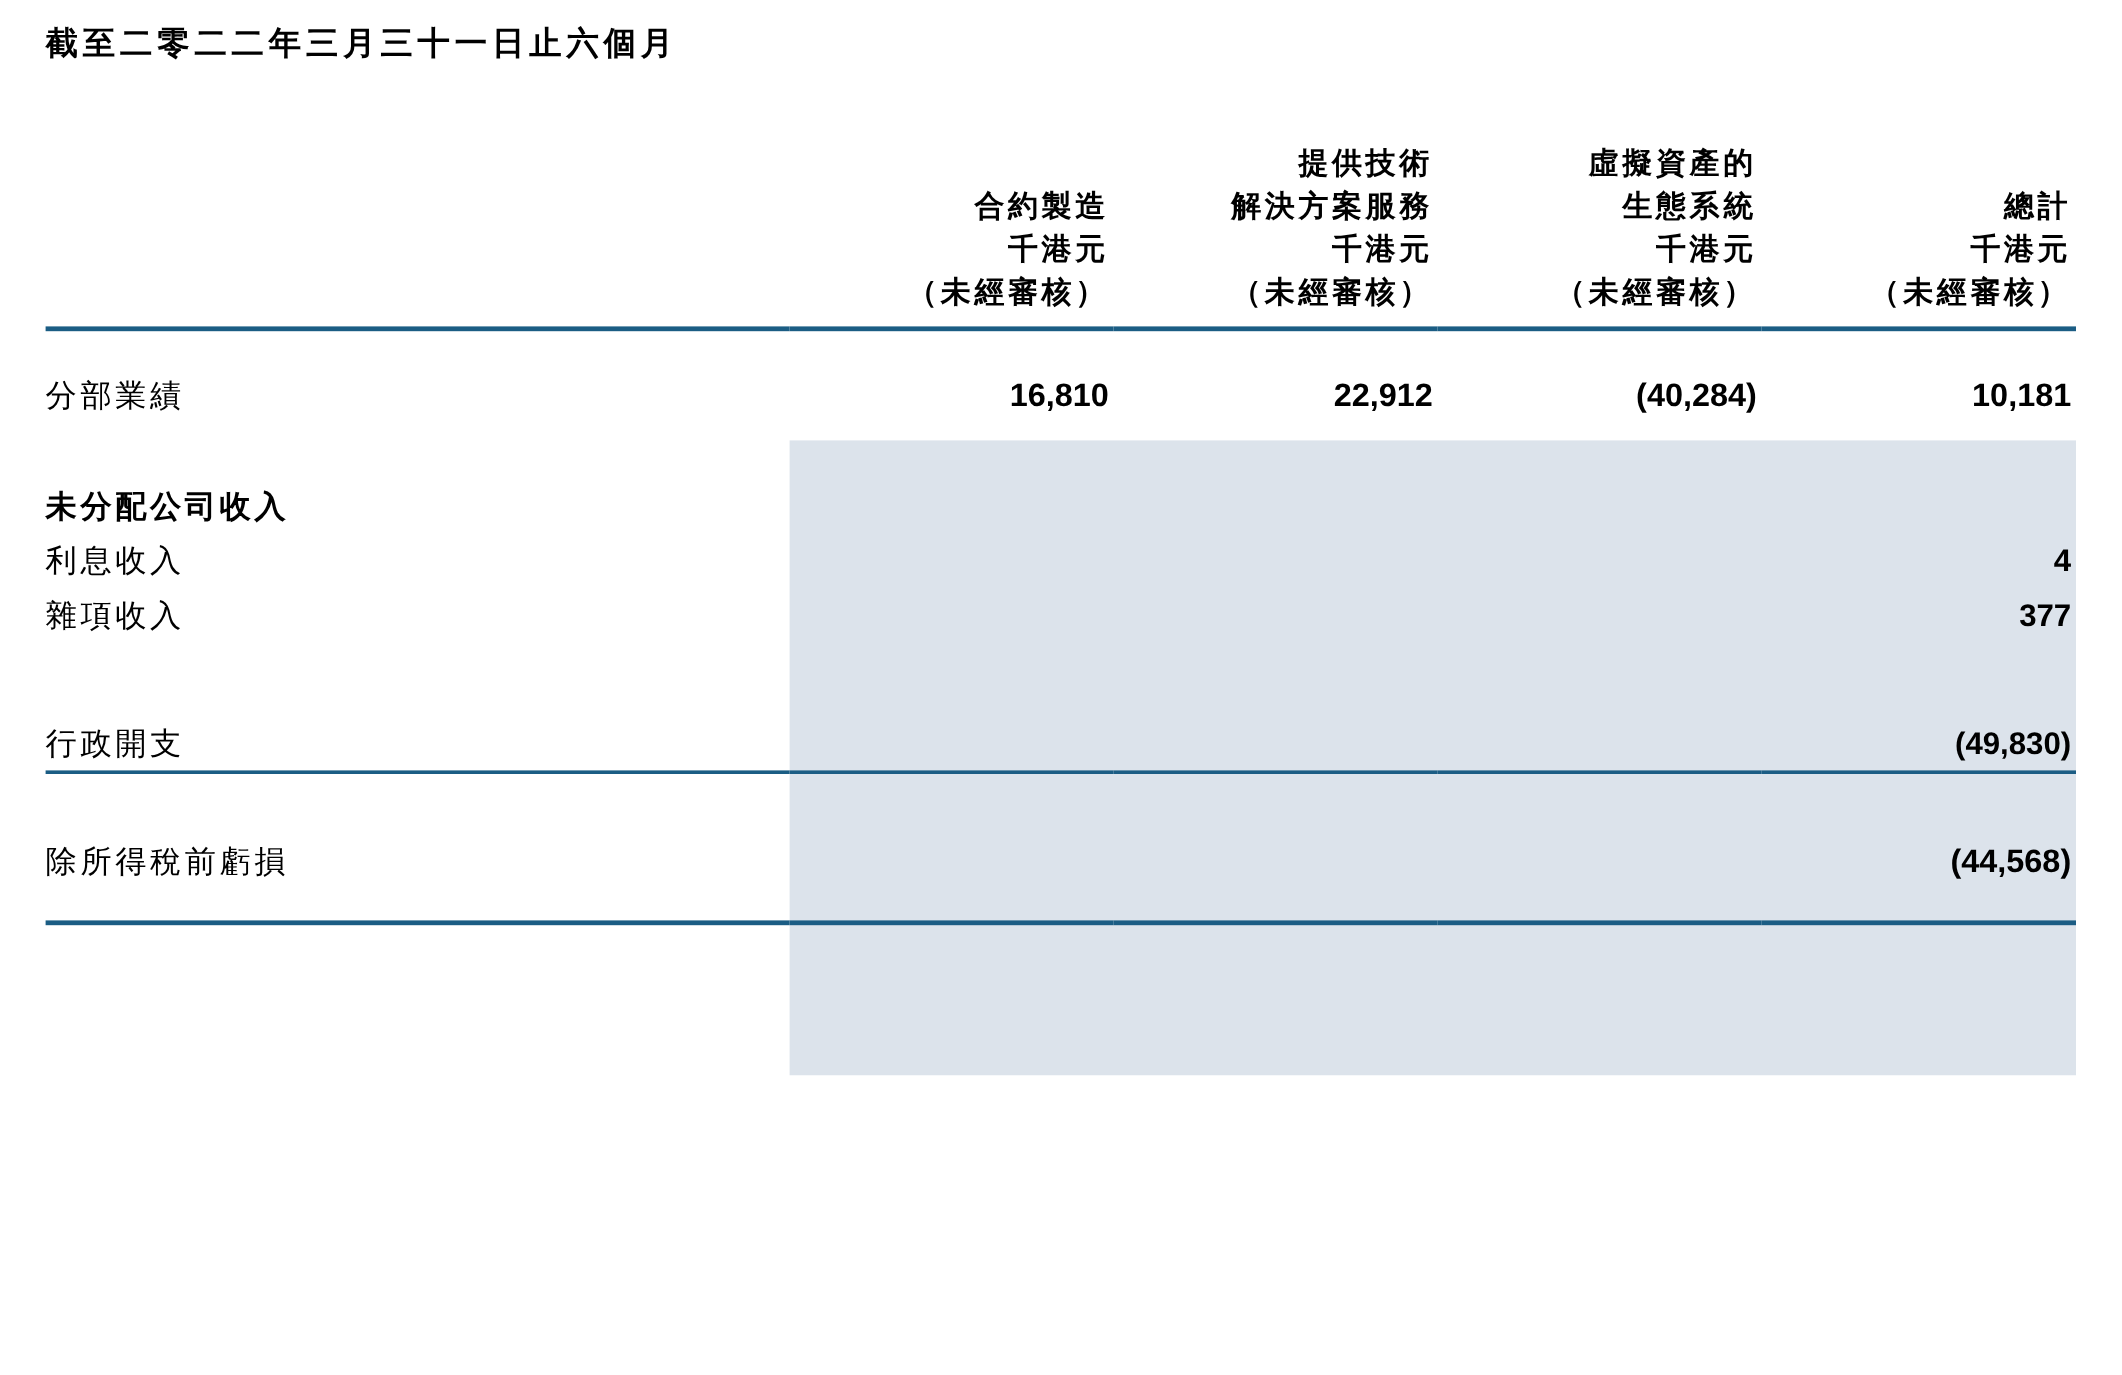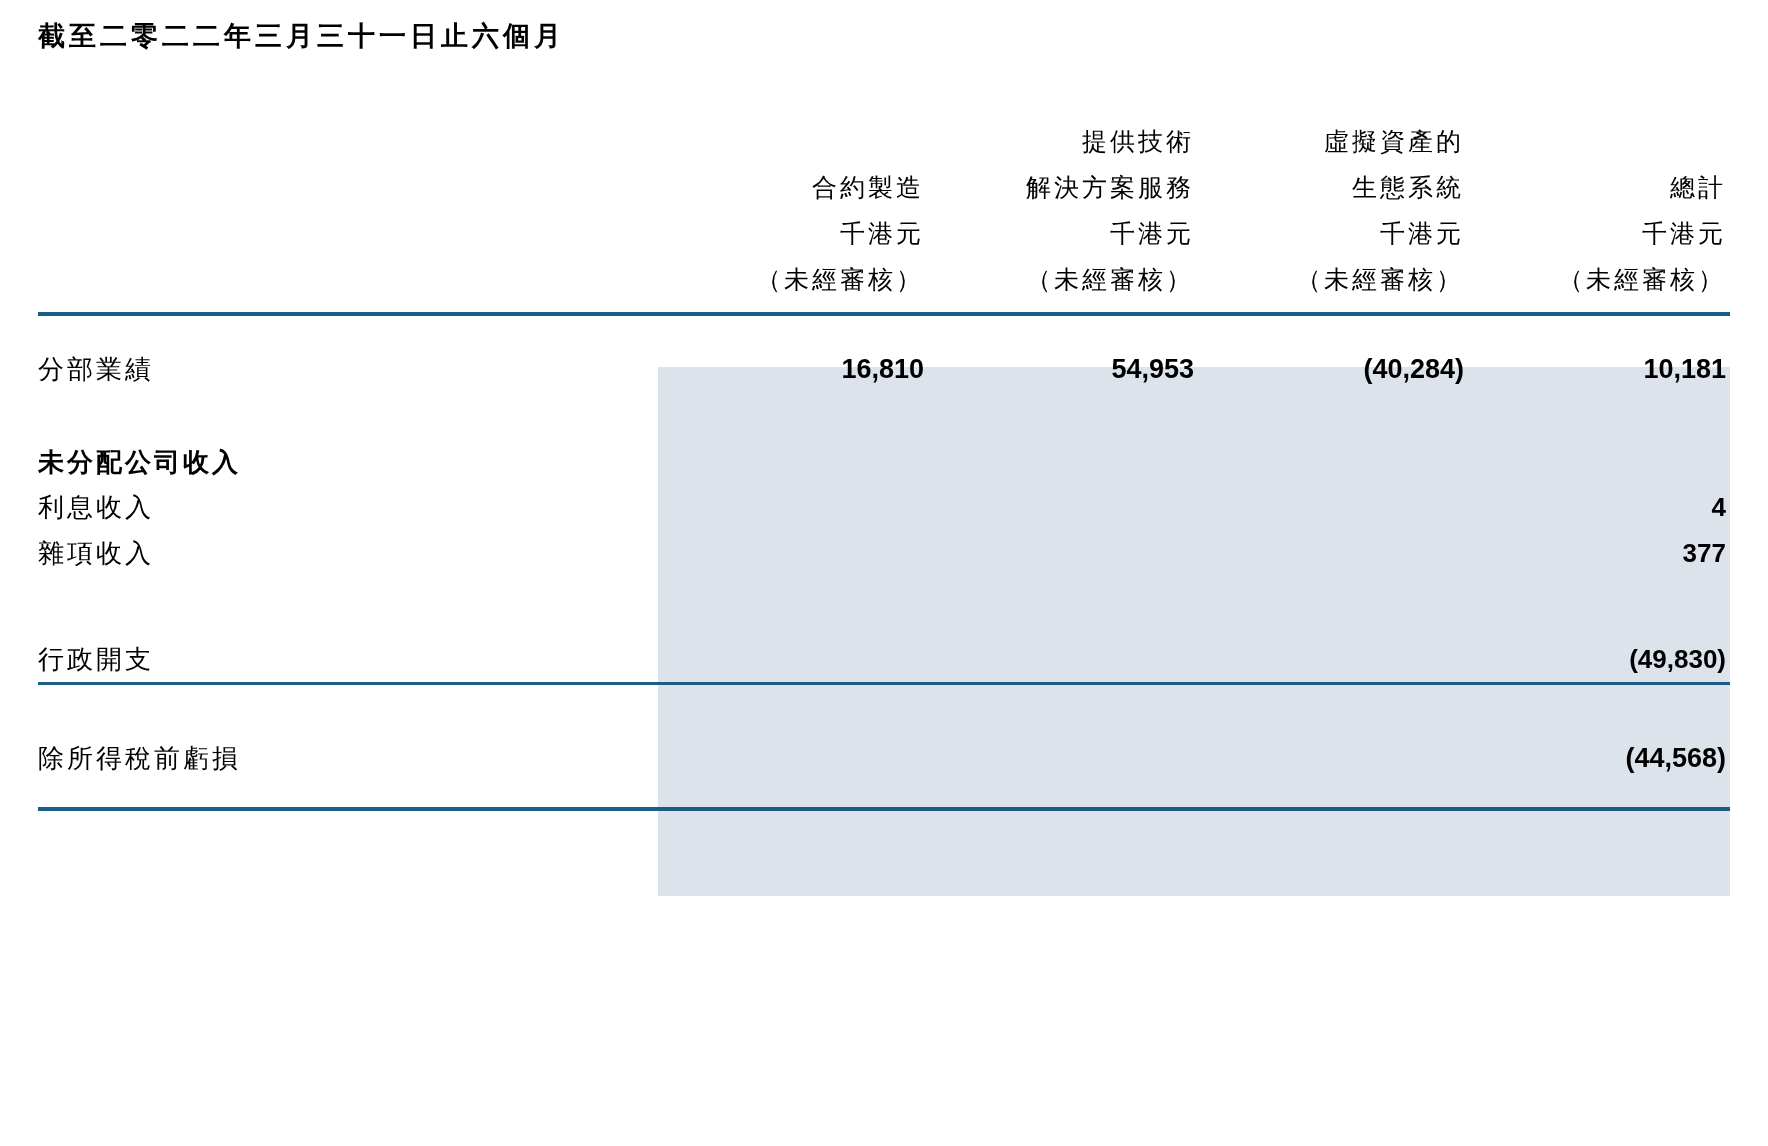--- a/index.html
+++ b/index.html
@@ -70,23 +70,23 @@
     height: 20px;
     background: #ffffff;
     z-index: 1;
   }
   table.seg { position: relative; z-index: 2; }
 
   
   th.col-head {
     vertical-align: bottom;
     text-align: right;
-    font-weight: normal;
+    font-weight: bold;
     font-size: 25px;
-    line-height: 46px;
+    line-height: 36px;
     letter-spacing: 3px;
     padding: 0 4px 10px 0;
     white-space: pre-line;
   }
   th.blank-head { padding: 0; }
 
   tr.rule-top td {
     padding: 0;
     height: 6px;
   }
@@ -188,21 +188,21 @@
           <td class="rule-strong" colspan="5"></td>
         </tr>
       </thead>
 
       <tbody>
 
 
         <tr class="data-row">
           <td class="label">分部業績</td>
           <td class="num">16,810</td>
-          <td class="num">54,953</td>
+          <td class="num">22,912</td>
           <td class="num">(40,284)</td>
           <td class="num">10,181</td>
         </tr>
 
         <tr class="section-head">
           <td class="label bold">未分配公司收入</td>
           <td class="num"></td>
           <td class="num"></td>
           <td class="num"></td>
           <td class="num"></td>

